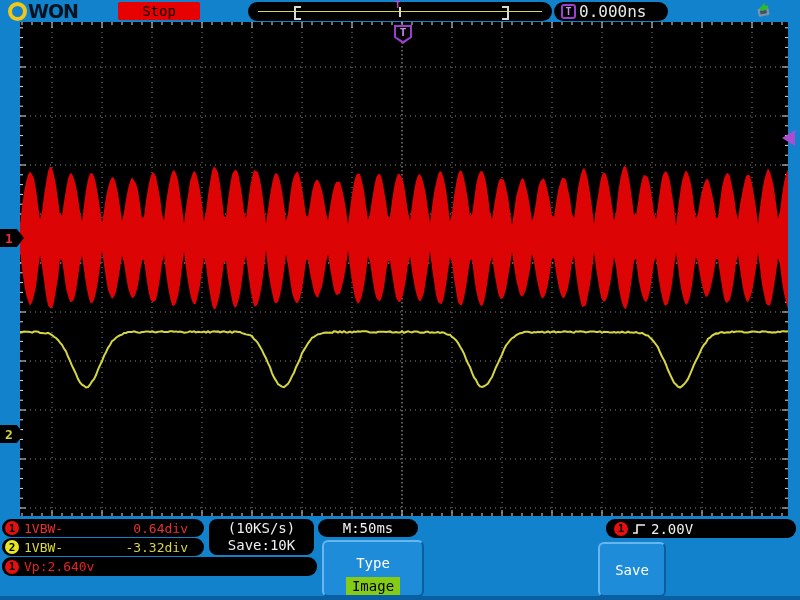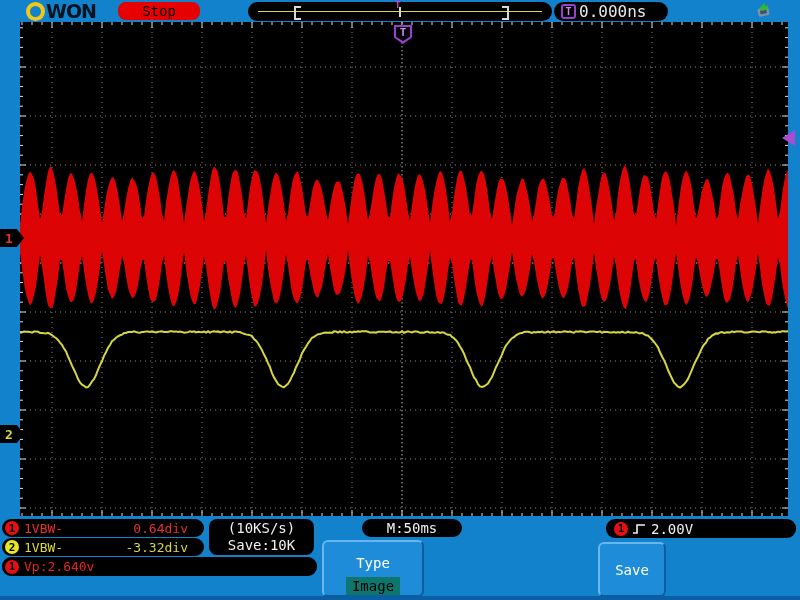--- a/index.html
+++ b/index.html
@@ -1,24 +1,24 @@
 <!DOCTYPE html>
 <html><head>
 <meta charset="utf-8">
 <style>
   html,body{margin:0;padding:0;}
   body{width:800px;height:600px;overflow:hidden;background:#1182cb;
        font-family:"DejaVu Sans Mono", monospace;}
   .screen{position:absolute;left:0;top:0;width:800px;height:600px;background:#1182cb;}
 
   
-  .logo{position:absolute;left:26px;top:1px;height:20px;display:flex;align-items:center;}
+  .logo{position:absolute;left:8px;top:1px;height:20px;display:flex;align-items:center;}
   .logo-ring{width:11px;height:11px;border:4px solid #f2c818;border-radius:50%;margin-right:1px;}
   .logo-rest{font-family:"DejaVu Sans", sans-serif;font-weight:900;font-size:19px;color:#07131f;letter-spacing:-1px;line-height:20px;}
-  .stop-pill{position:absolute;left:118px;top:2px;width:82px;height:18px;background:#e60000;border-radius:8px;
+  .stop-pill{position:absolute;left:118px;top:2px;width:82px;height:18px;background:#e60000;border-radius:2px;
              display:flex;align-items:center;justify-content:center;color:#000;font-size:14px;}
   .trigbar{position:absolute;left:248px;top:2px;width:304px;height:19px;background:#000;border-radius:10px;}
   .trigbar-line{position:absolute;left:10px;right:10px;top:9px;height:1px;background:#d8d850;}
   .bracket{position:absolute;top:4px;width:5px;height:10px;border-top:2px solid #d8d8d8;border-bottom:2px solid #d8d8d8;}
   .bracket.l{left:46px;border-left:2px solid #d8d8d8;}
   .bracket.r{left:254px;border-right:2px solid #d8d8d8;}
   .center-tick{position:absolute;left:151px;top:5px;width:2px;height:10px;background:#d8d8c8;}
   .mini-t{position:absolute;left:147px;top:-2px;color:#d040d0;font-size:9px;font-weight:bold;}
   .time-pill{position:absolute;left:554px;top:2px;width:114px;height:19px;background:#000;border-radius:10px;
              display:flex;align-items:center;gap:3px;padding-left:7px;box-sizing:border-box;}
@@ -50,31 +50,31 @@
   .sbox{position:absolute;background:#000;border-radius:9px;display:flex;align-items:center;box-sizing:border-box;}
   .cbadge{width:14px;height:14px;border-radius:50%;background:#e61010;color:#000;font-size:11px;font-weight:bold;
           display:flex;align-items:center;justify-content:center;flex:none;}
   .cbadge.yel{background:#e8e820;}
   #row1{left:2px;top:519px;width:202px;height:18px;padding-left:3px;gap:5px;color:#e83030;font-size:13px;}
   #row2{left:2px;top:538px;width:202px;height:18px;padding-left:3px;gap:5px;color:#d8d840;font-size:13px;}
   #row3{left:2px;top:557px;width:315px;height:19px;padding-left:3px;gap:5px;color:#e82222;font-size:13px;}
   .rowval{margin-left:auto;margin-right:16px;}
   #samplebox{left:209px;top:519px;width:105px;height:36px;border-radius:8px;flex-direction:column;
              justify-content:center;color:#f0f0f0;font-size:14px;line-height:17px;text-align:center;}
-  #mpill{left:318px;top:519px;width:100px;height:18px;justify-content:center;color:#f0f0f0;font-size:14px;margin-left:44px;}
+  #mpill{left:318px;top:519px;width:100px;height:18px;justify-content:center;color:#f0f0f0;font-size:14px;}
   #trigpill{left:606px;top:519px;width:190px;height:19px;padding-left:8px;gap:5px;color:#f0f0f0;font-size:14px;}
 
   .btn{position:absolute;background:#1e8cd8;border-radius:6px;box-sizing:border-box;
        border-top:2px solid #67b6ee;border-left:2px solid #67b6ee;
        border-right:2px solid #0b5e9e;border-bottom:2px solid #0b5e9e;
        display:flex;flex-direction:column;align-items:center;justify-content:center;gap:6px;}
   #typeBtn{left:322px;top:540px;width:102px;height:57px;justify-content:flex-end;}
   #saveBtn{left:598px;top:542px;width:68px;height:55px;}
   .btn-label{color:#fff;font-size:14px;}
-  .btn-value{background:#0f766e;color:#000;font-size:14px;padding:1px 6px;}
+  .btn-value{background:#84cc16;color:#000;font-size:14px;padding:1px 6px;}
   .bottom-strip{position:absolute;left:0;top:596px;width:800px;height:4px;background:#0a5fa2;}
 </style>
 </head>
 <body>
 
 <div class="screen">
 
   <div class="logo">
     <span class="logo-ring"></span>
     <span class="logo-rest">WON</span>

